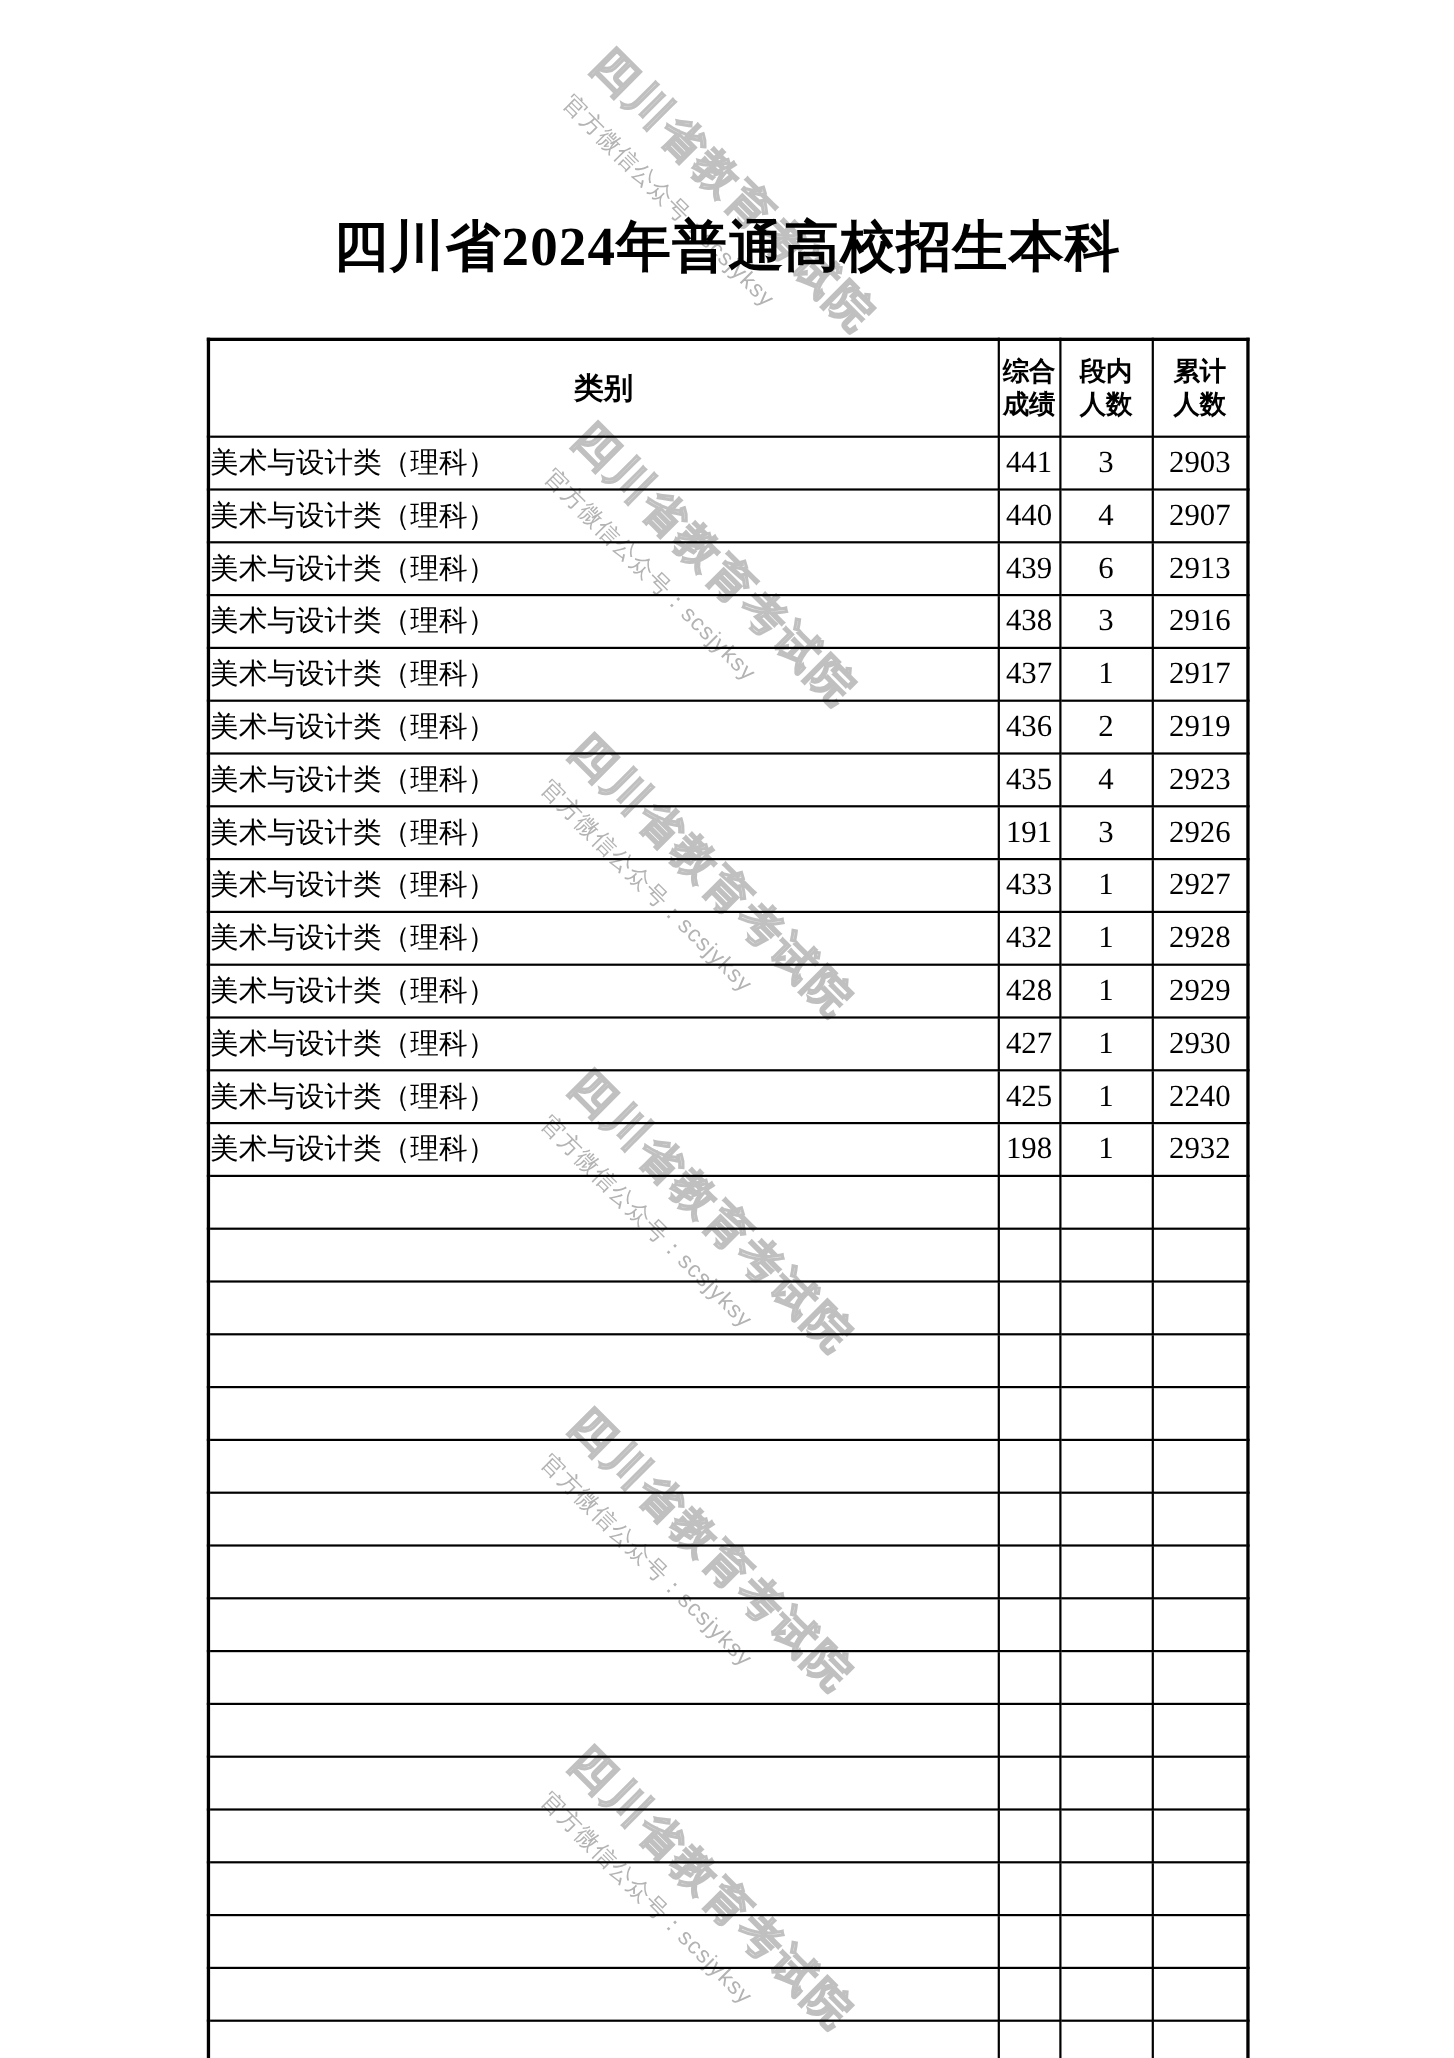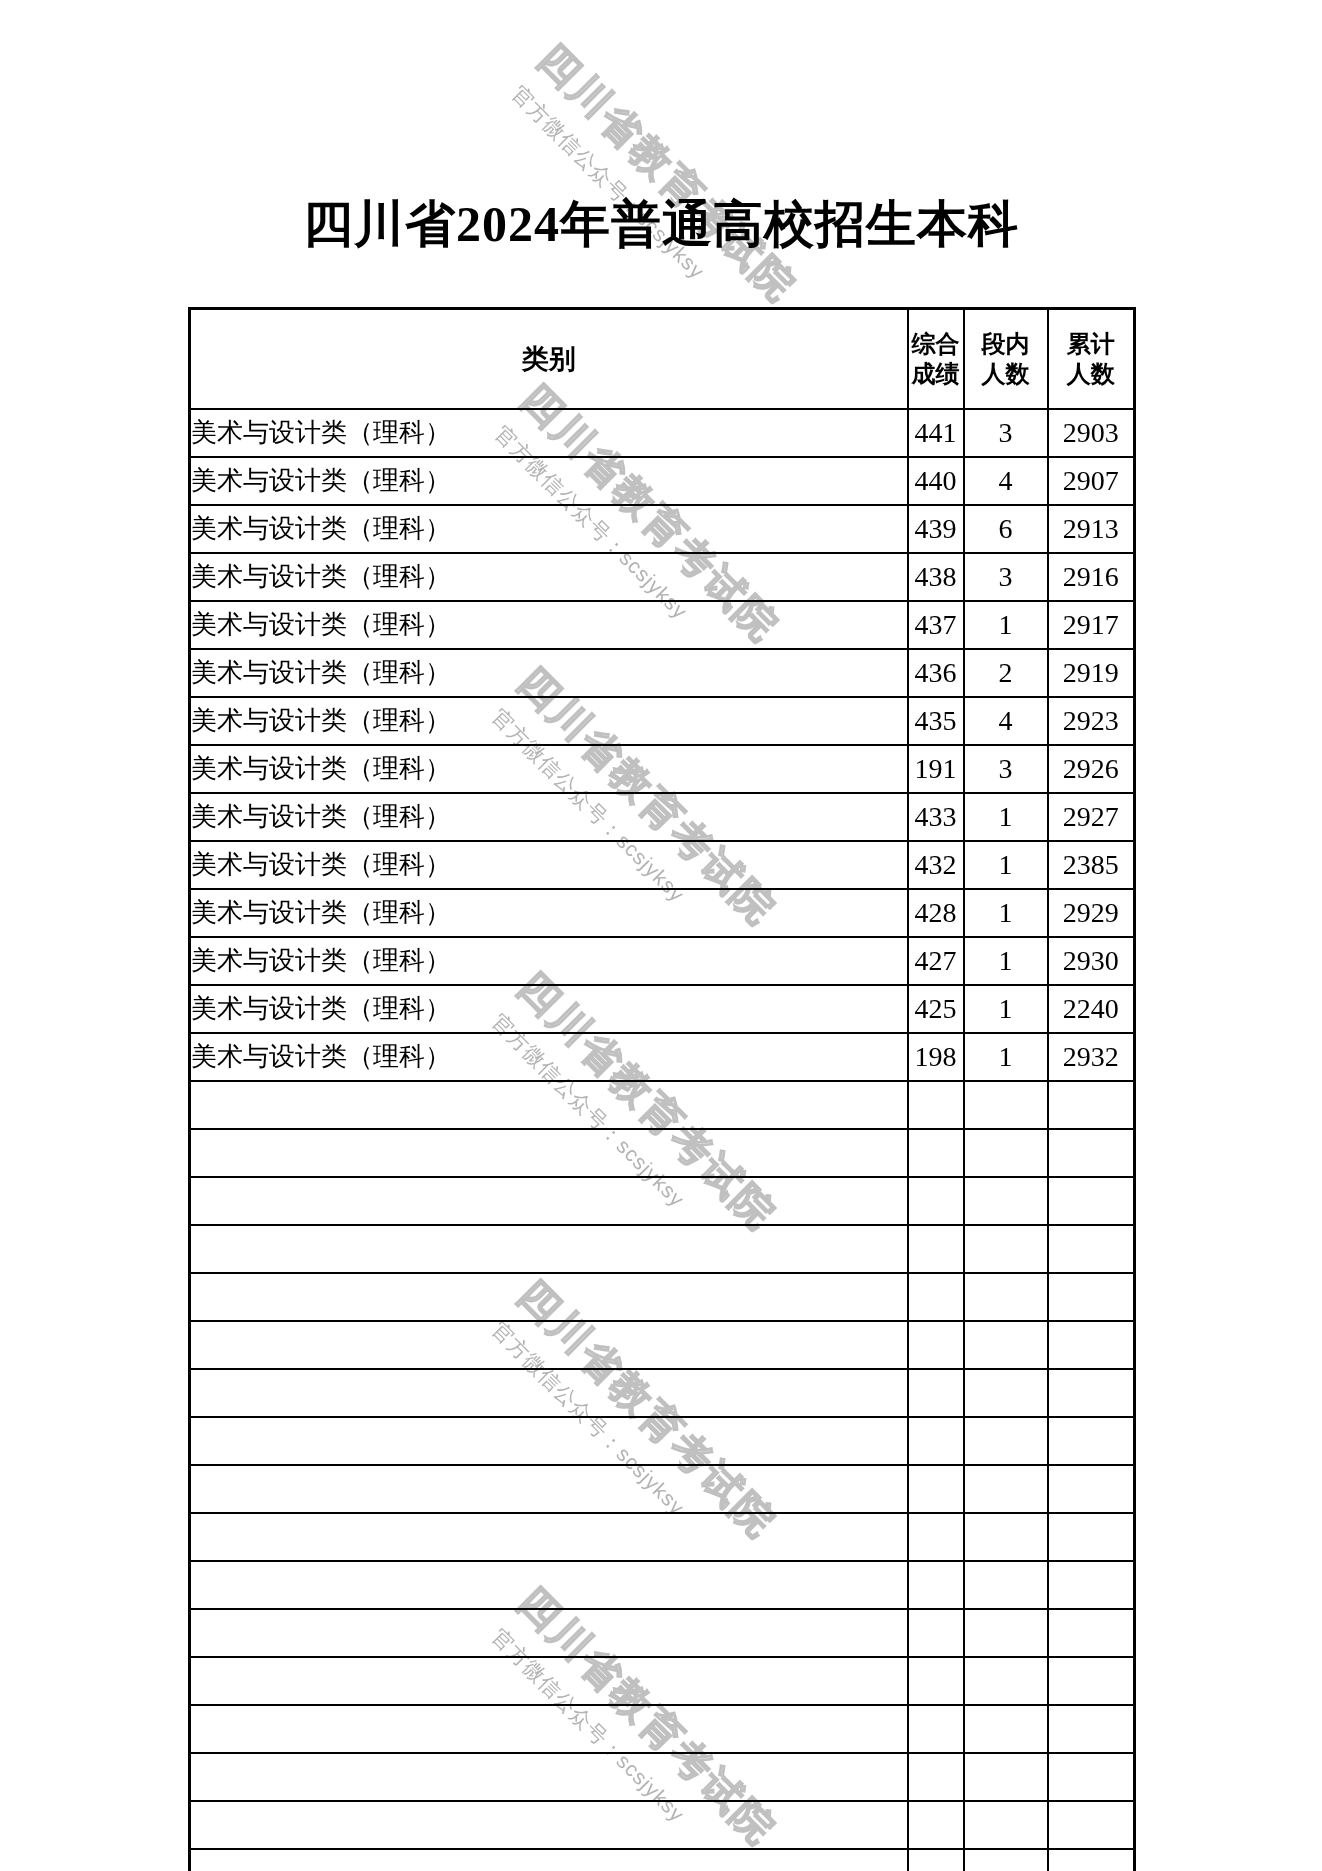--- a/index.html
+++ b/index.html
@@ -53,21 +53,21 @@
     table-layout:fixed;
     background:transparent;
   }
   table.score-table td, table.score-table th {
     border:2px solid #000;
     padding:0;
     background:transparent;
     overflow:hidden;
   }
   table.score-table { border:3px solid #000; }
-  tr.header-row { height:100px; }
+  tr.header-row { height:88px; }
   tr.body-row { height:48px; }
   th.col-category {
     font-size:27px; font-weight:bold; text-align:center; vertical-align:middle;
   }
   th.col-num {
     font-size:24px; font-weight:bold; text-align:center; vertical-align:middle;
     white-space:pre-line; line-height:30px;
   }
   td.cell-category {
     font-size:26px; text-align:left; vertical-align:middle;
@@ -183,21 +183,21 @@
         <tr class="body-row">
           <td class="cell-category">美术与设计类（理科）</td>
           <td class="cell-num">433</td>
           <td class="cell-num">1</td>
           <td class="cell-num">2927</td>
         </tr>
         <tr class="body-row">
           <td class="cell-category">美术与设计类（理科）</td>
           <td class="cell-num">432</td>
           <td class="cell-num">1</td>
-          <td class="cell-num">2385</td>
+          <td class="cell-num">2928</td>
         </tr>
         <tr class="body-row">
           <td class="cell-category">美术与设计类（理科）</td>
           <td class="cell-num">428</td>
           <td class="cell-num">1</td>
           <td class="cell-num">2929</td>
         </tr>
         <tr class="body-row">
           <td class="cell-category">美术与设计类（理科）</td>
           <td class="cell-num">427</td>

